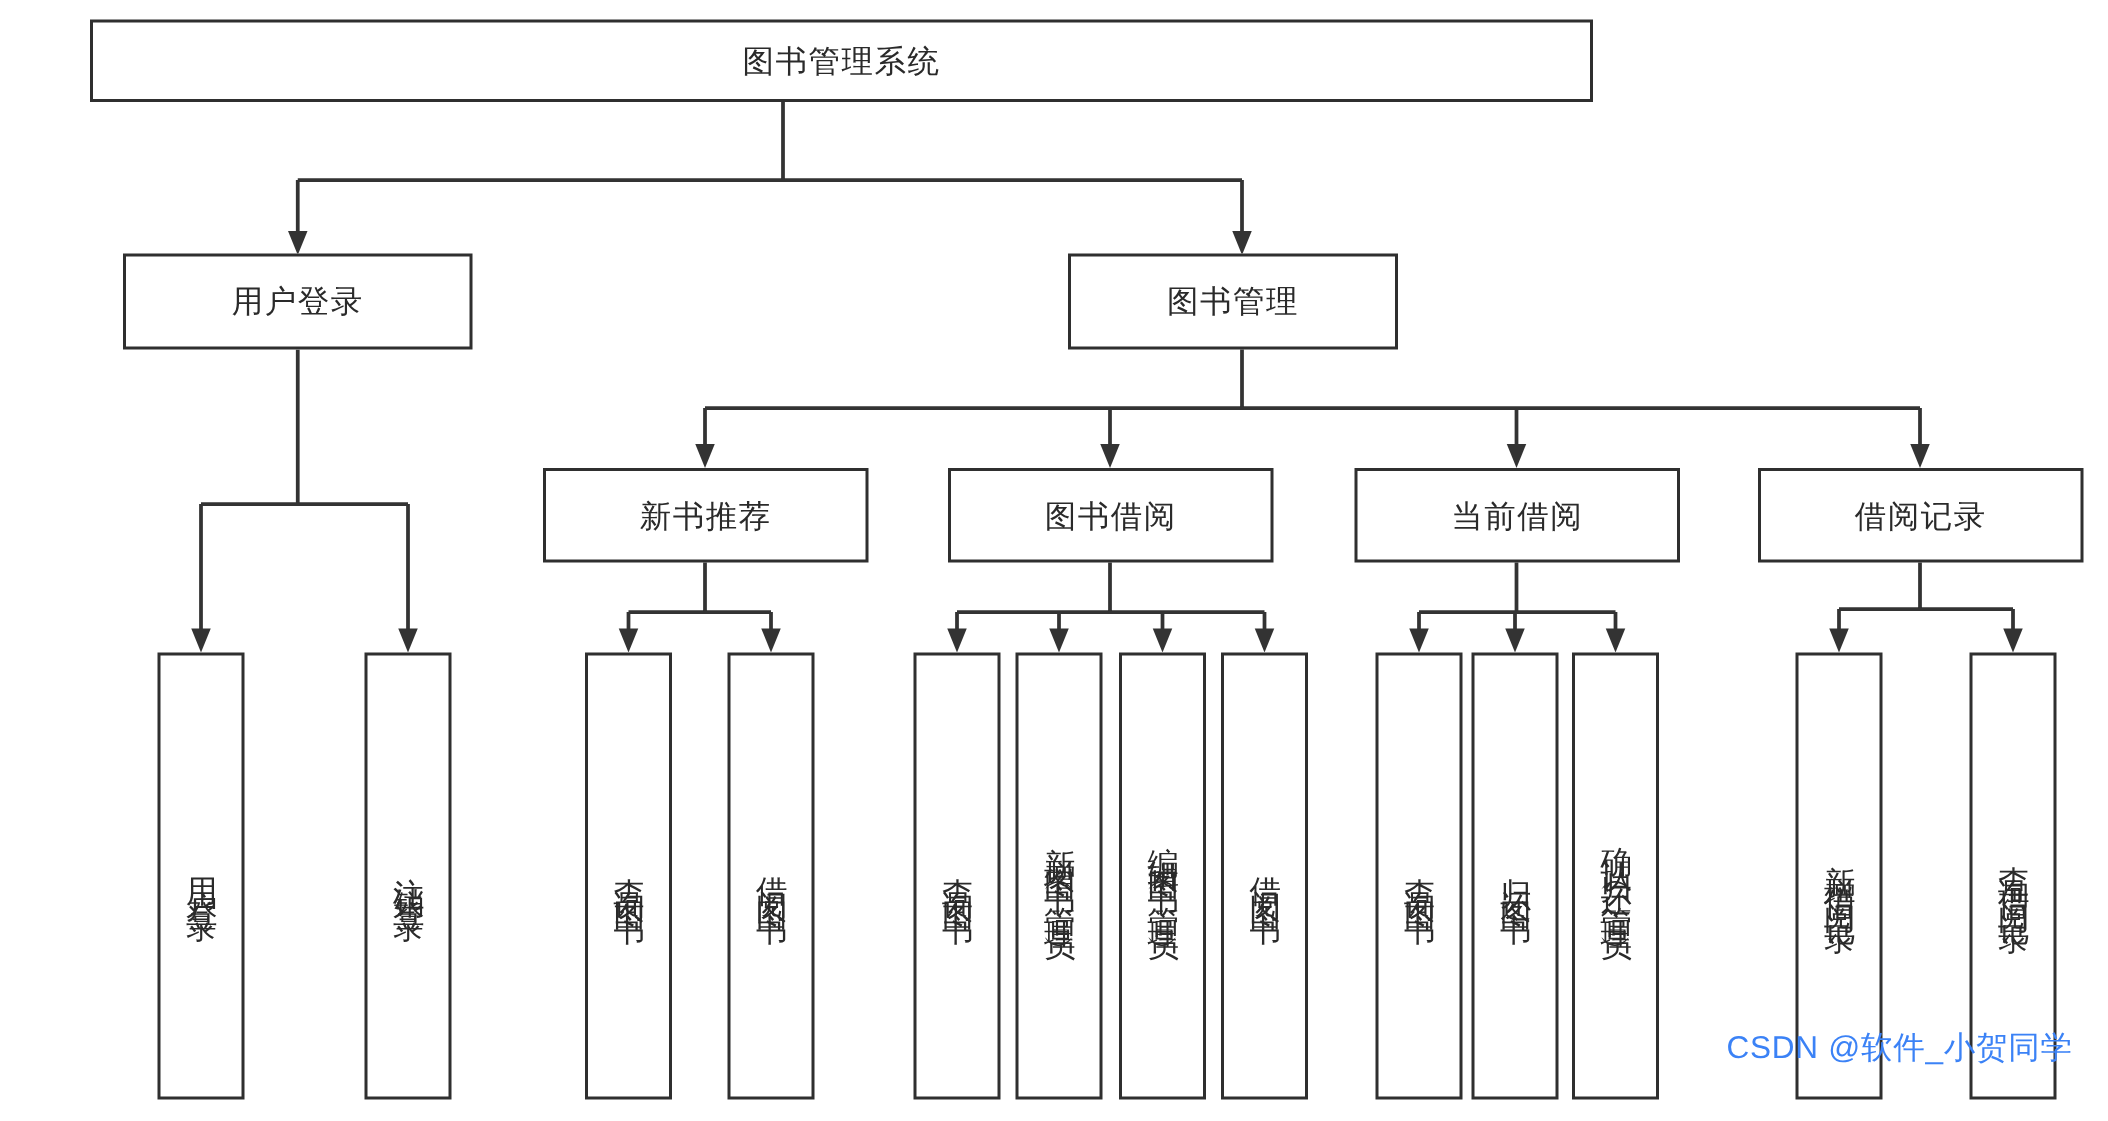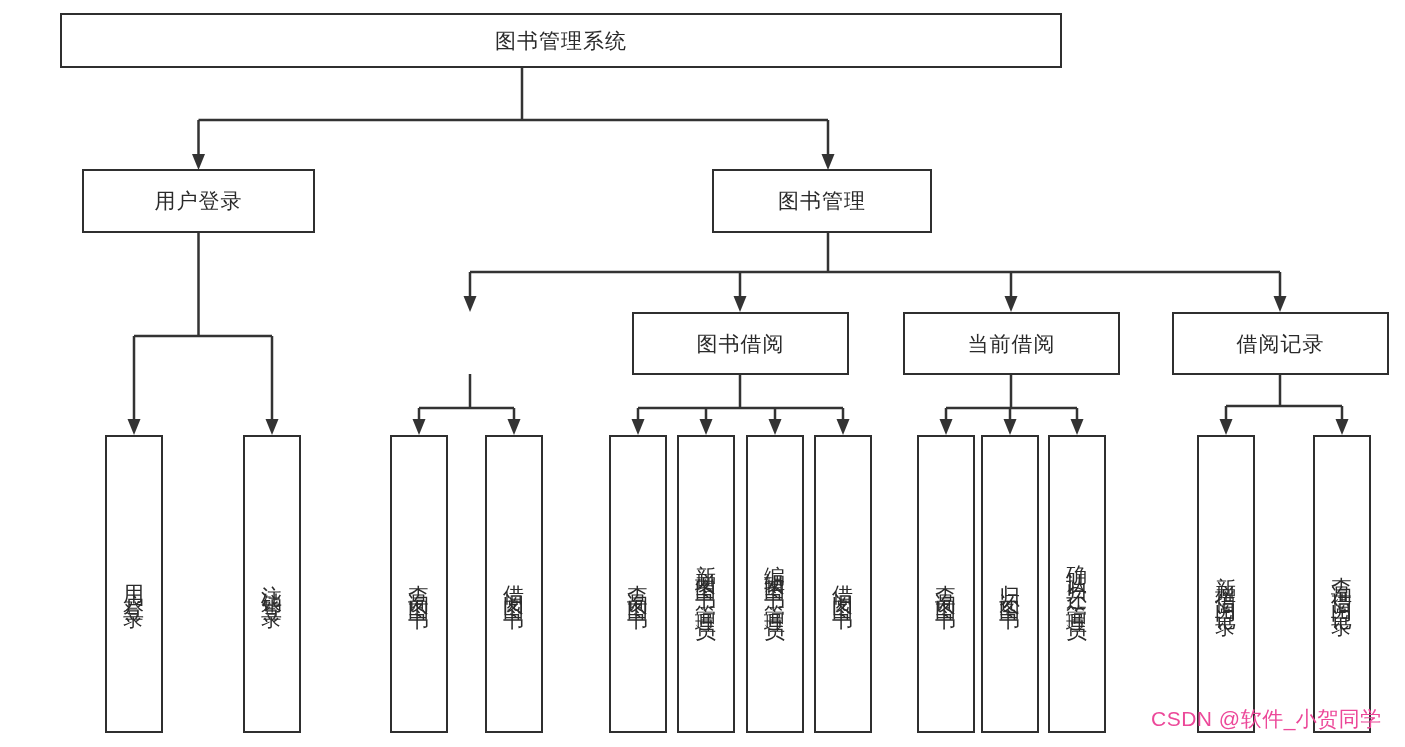--- a/index.html
+++ b/index.html
@@ -54,23 +54,23 @@
   .l-6  { left: 746px; }
   .l-7  { left: 814px; }
   .l-8  { left: 917px; }
   .l-9  { left: 981px; }
   .l-10 { left: 1048px; }
   .l-11 { left: 1197px; }
   .l-12 { left: 1313px; }
   #watermark {
     position: absolute;
     left: 1151px;
-    top: 705px;
+    top: 684px;
     font-size: 21px;
-    color: #ec4899;
+    color: #3b82f6;
     letter-spacing: 0.5px;
     white-space: nowrap;
     z-index: 5;
   }
   svg path { stroke: #333333; stroke-width: 2.5; fill: none; }
   svg polygon { fill: #333333; stroke: none; }
 </style>
 </head>
 <body>
 
@@ -130,20 +130,23 @@
     <span>图书管理系统</span>
   </div>
 
   <div class="box h-box branch-box branch-user">
     <span>用户登录</span>
   </div>
   <div class="box h-box branch-box branch-mgmt">
     <span>图书管理</span>
   </div>
 
+  <div class="box h-box section-box sec-0">
+    <span>新书推荐</span>
+  </div>
   <div class="box h-box section-box sec-2">
     <span>当前借阅</span>
   </div>
   <div class="box h-box section-box sec-1">
     <span>图书借阅</span>
   </div>
   <div class="box h-box section-box sec-3">
     <span>借阅记录</span>
   </div>
 

